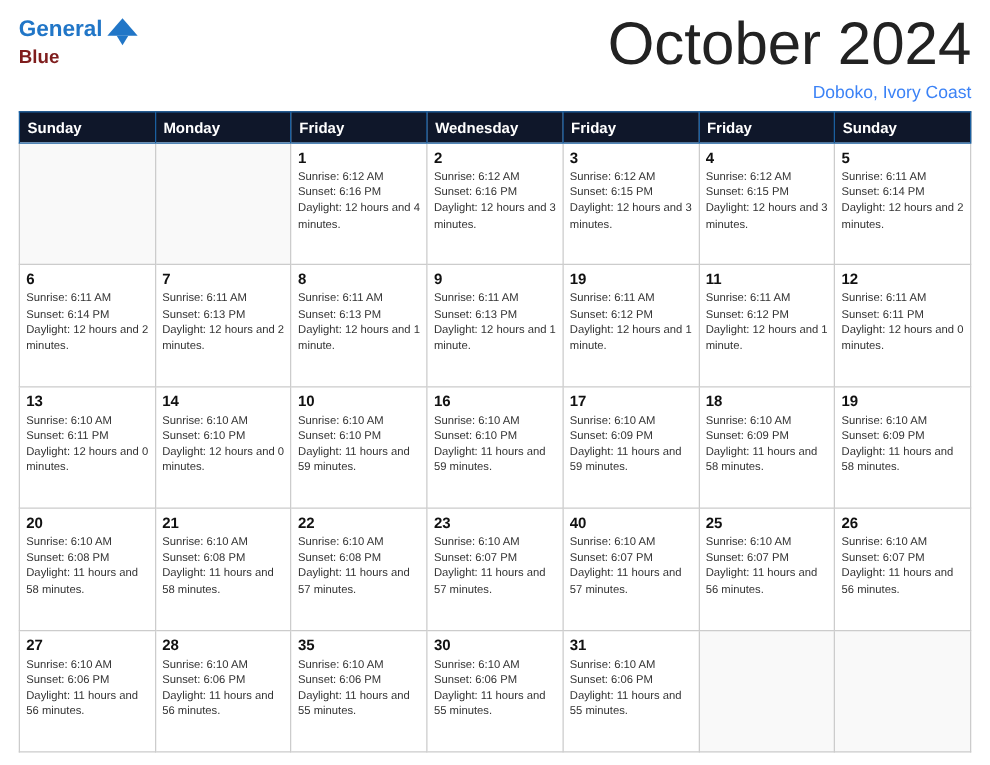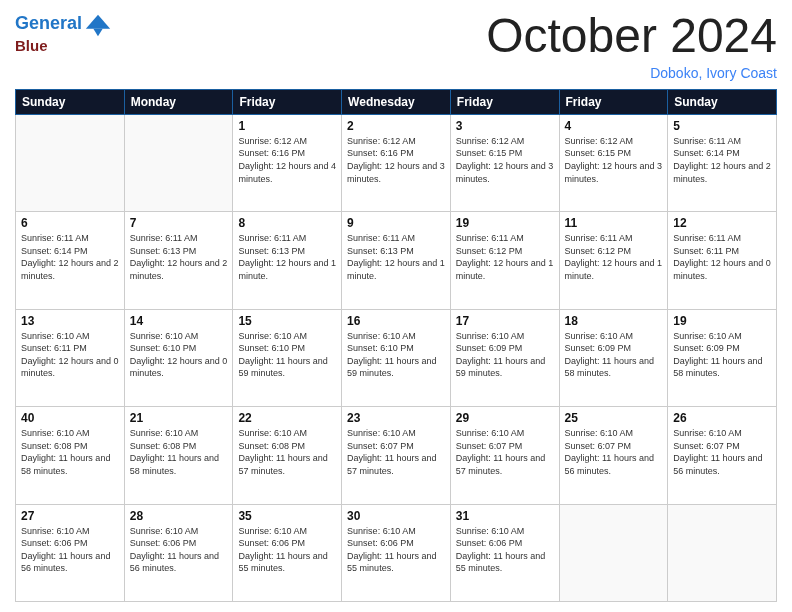--- a/index.html
+++ b/index.html
@@ -242,21 +242,21 @@
       </td>
           <td>
         <div class="day-num">14</div>
         <div class="day-info">
           Sunrise: 6:10 AM<br>
           Sunset: 6:10 PM<br>
           Daylight: 12 hours and 0 minutes.
         </div>
       </td>
           <td>
-        <div class="day-num">15</div>
+        <div class="day-num">10</div>
         <div class="day-info">
           Sunrise: 6:10 AM<br>
           Sunset: 6:10 PM<br>
           Daylight: 11 hours and 59 minutes.
         </div>
       </td>
           <td>
         <div class="day-num">16</div>
         <div class="day-info">
           Sunrise: 6:10 AM<br>
@@ -284,21 +284,21 @@
         <div class="day-num">19</div>
         <div class="day-info">
           Sunrise: 6:10 AM<br>
           Sunset: 6:09 PM<br>
           Daylight: 11 hours and 58 minutes.
         </div>
       </td>
         </tr>
         <tr>
           <td>
-        <div class="day-num">40</div>
+        <div class="day-num">20</div>
         <div class="day-info">
           Sunrise: 6:10 AM<br>
           Sunset: 6:08 PM<br>
           Daylight: 11 hours and 58 minutes.
         </div>
       </td>
           <td>
         <div class="day-num">21</div>
         <div class="day-info">
           Sunrise: 6:10 AM<br>
@@ -316,21 +316,21 @@
       </td>
           <td>
         <div class="day-num">23</div>
         <div class="day-info">
           Sunrise: 6:10 AM<br>
           Sunset: 6:07 PM<br>
           Daylight: 11 hours and 57 minutes.
         </div>
       </td>
           <td>
-        <div class="day-num">29</div>
+        <div class="day-num">40</div>
         <div class="day-info">
           Sunrise: 6:10 AM<br>
           Sunset: 6:07 PM<br>
           Daylight: 11 hours and 57 minutes.
         </div>
       </td>
           <td>
         <div class="day-num">25</div>
         <div class="day-info">
           Sunrise: 6:10 AM<br>

